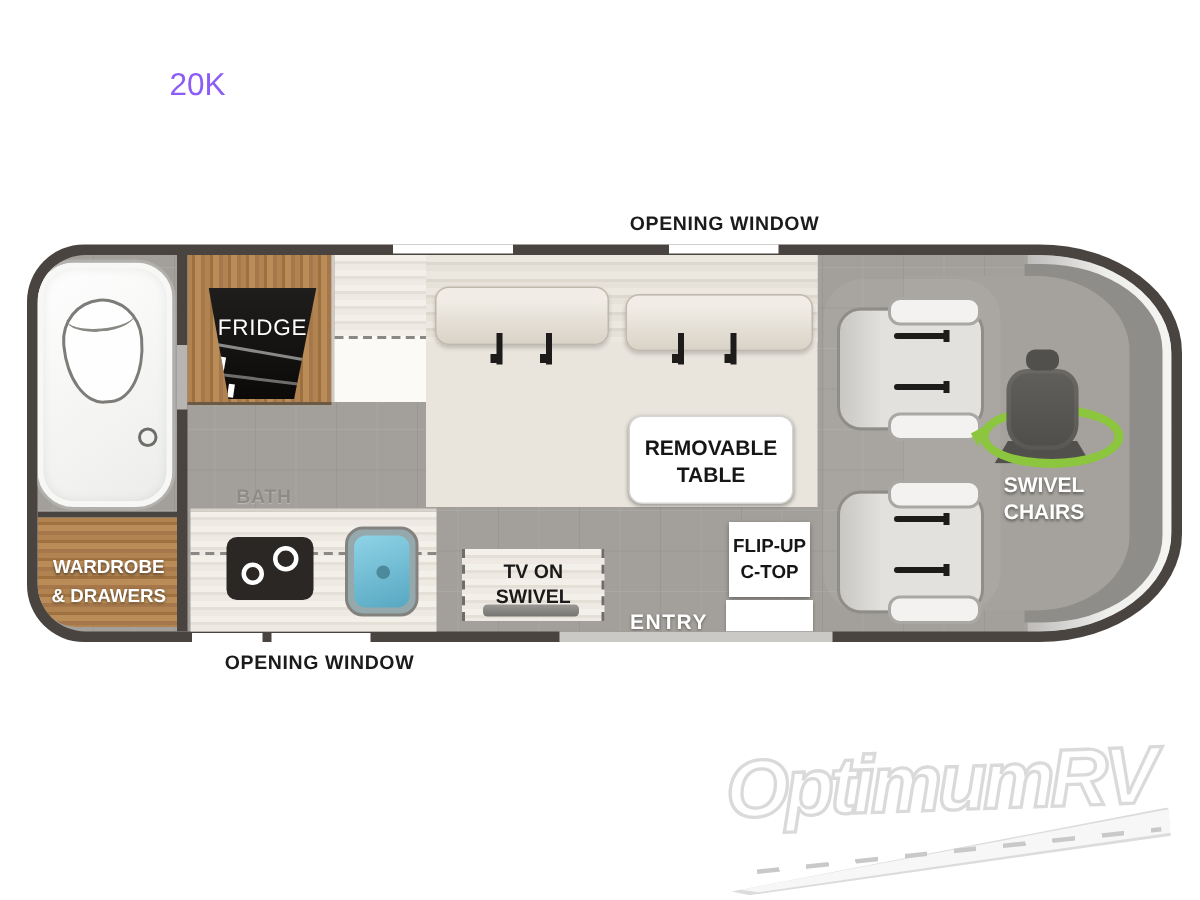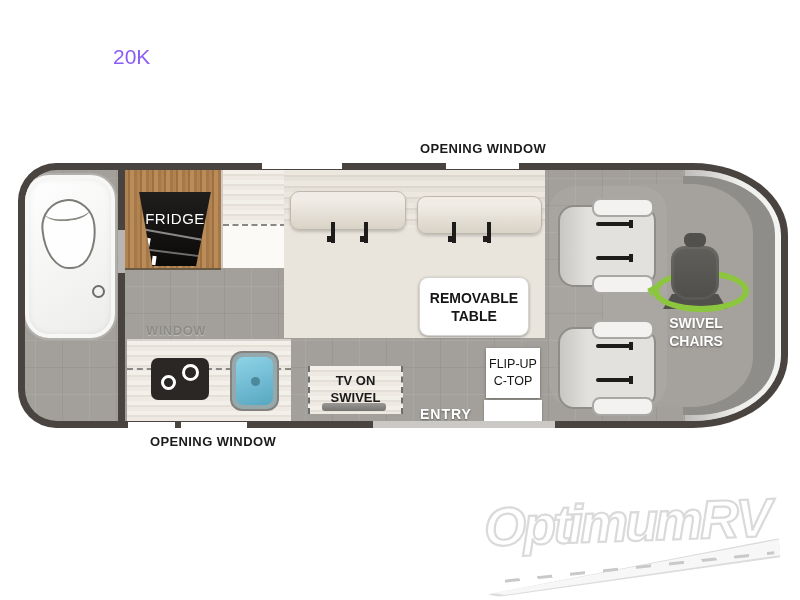--- a/index.html
+++ b/index.html
@@ -118,21 +118,21 @@
   .tvarea { position:absolute; left:283px; top:196px; width:91px; height:48px;
     border-left:2px dashed #6f6d6a; border-right:2px dashed #6f6d6a; }
   .tvarea .tv-label { margin-top:6px; text-align:center; font-weight:bold; font-size:13px;
     line-height:17px; color:#1b1a19; }
   .tvbar { position:absolute; left:12px; bottom:3px; width:64px; height:8px;
     background:linear-gradient(#9a9894,#767470); border-radius:3px; }
   .entry-label { position:absolute; left:383px; top:236px; width:76px; text-align:center; color:#fff;
     font-weight:bold; font-size:14px; letter-spacing:1px; text-shadow:0 1px 2px rgba(0,0,0,.45); }
   .ctop { position:absolute; left:461px; top:178px; width:54px; height:50px; background:#fff;
     box-shadow:0 1px 3px rgba(0,0,0,.35); display:flex; flex-direction:column; align-items:center;
-    justify-content:center; font-weight:normal; font-size:12.5px; line-height:17px; color:#171616; }
+    justify-content:center; font-weight:bold; font-size:12.5px; line-height:17px; color:#171616; }
   .ctop-counter { position:absolute; left:459px; top:230px; width:58px; height:21px; background:#fff;
     box-shadow:0 1px 2px rgba(0,0,0,.3); }
 
   
   .chair { position:absolute; left:533px; width:94px; height:78px;
     background:linear-gradient(90deg,#c9c7c3,#e3e1dd 30%); border:2px solid #8f8d89; border-radius:16px; }
   .chair.top { top:35px; } .chair.bottom { top:157px; }
   .armrest { position:absolute; left:32px; width:58px; height:15px; background:#f3f2f0;
     border:2px solid #aaa8a4; border-radius:8px; }
   .armrest.t { top:-9px; } .armrest.b { bottom:-9px; }
@@ -189,20 +189,26 @@
       <div class="windshield"></div>
       <div class="dashboard"></div>
       <div class="cabfloor"></div>
       <div class="chairpad"></div>
 
       <div class="wetbath">
         <div class="toilet"></div>
         <div class="drain"></div>
       </div>
 
+      <div class="wardrobe">
+        <div class="wd-label">
+          <div>WARDROBE</div>
+          <div>&amp; DRAWERS</div>
+        </div>
+      </div>
 
       <div class="wallbar"></div>
       <div class="wallgap"></div>
 
       <div class="fridgecab">
         <div class="fridge">
           <div class="fr-label">FRIDGE</div>
           <div class="fr-line1"></div>
           <div class="fr-line2"></div>
           <div class="fr-handle1"></div>
@@ -222,21 +228,21 @@
         <div class="belt b2"></div>
         <div class="belt b3"></div>
         <div class="belt b4"></div>
       </div>
 
       <div class="rtable">
         <div>REMOVABLE</div>
         <div>TABLE</div>
       </div>
 
-      <div class="micro-label">WINDOW</div>
+      <div class="micro-label">BATH</div>
       <div class="kitchen stripes">
         <div class="kdash"></div>
         <div class="cooktop">
           <div class="burner big"></div>
           <div class="burner small"></div>
         </div>
         <div class="sink">
           <div class="basin"></div>
           <div class="drainhole"></div>
         </div>

